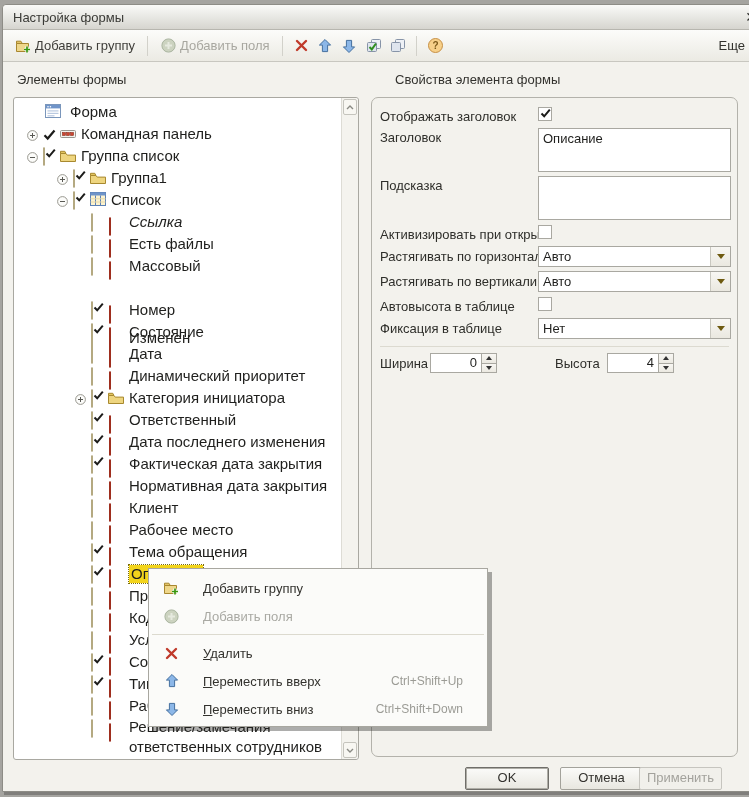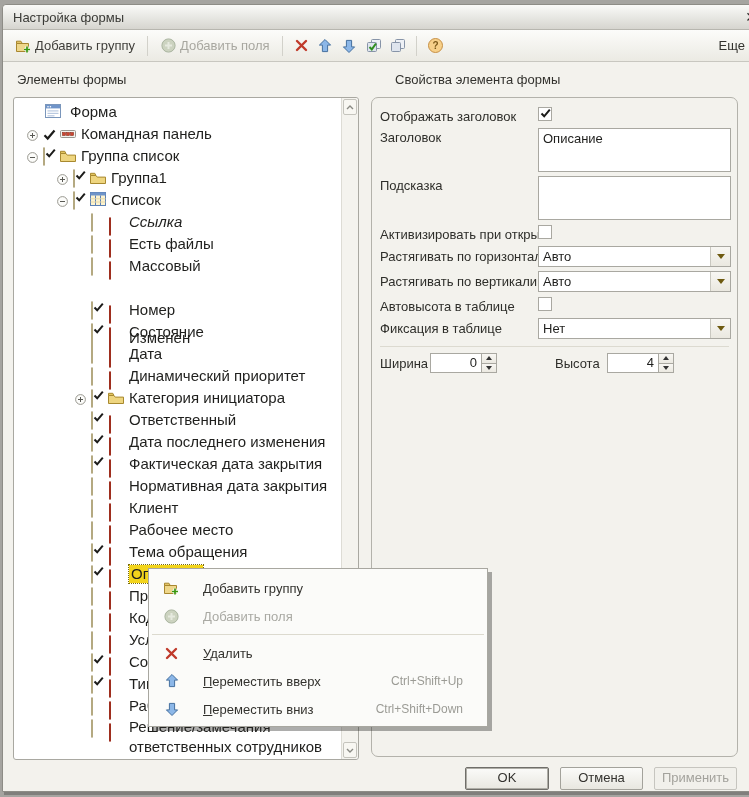--- a/index.html
+++ b/index.html
@@ -491,21 +491,21 @@
             <span class="sb">
               <span class="tri-d"></span>
             </span>
           </span>
         </span>
       </div>
     </div>
 
   <div class="footer-btn default" style="left:462px;width:84px;">OK</div>
   <div class="footer-btn" style="left:557px;width:83px;">Отмена</div>
-  <div class="footer-btn disabled" style="left:651px;width:83px;">Применить</div>
+  <div class="footer-btn disabled" style="left:636px;width:83px;">Применить</div>
 
 </div>
 
 <div class="ctx-menu" id="ctx-menu" style="left:148px;top:568px;">
     <div class="mi">
       <span class="mico">
         <svg width="17" height="16" viewBox="0 0 17 16">
           <path d="M1.5 5.5v8h12v-8z" fill="#efd78b" stroke="#a8872f"></path>
           <path d="M1.5 5.5V3.2h4.4l1.4 2.3z" fill="#e3c468" stroke="#a8872f"></path>
           <path d="M12 8.5v6M9 11.5h6" stroke="#fff" stroke-width="3.2"></path>

